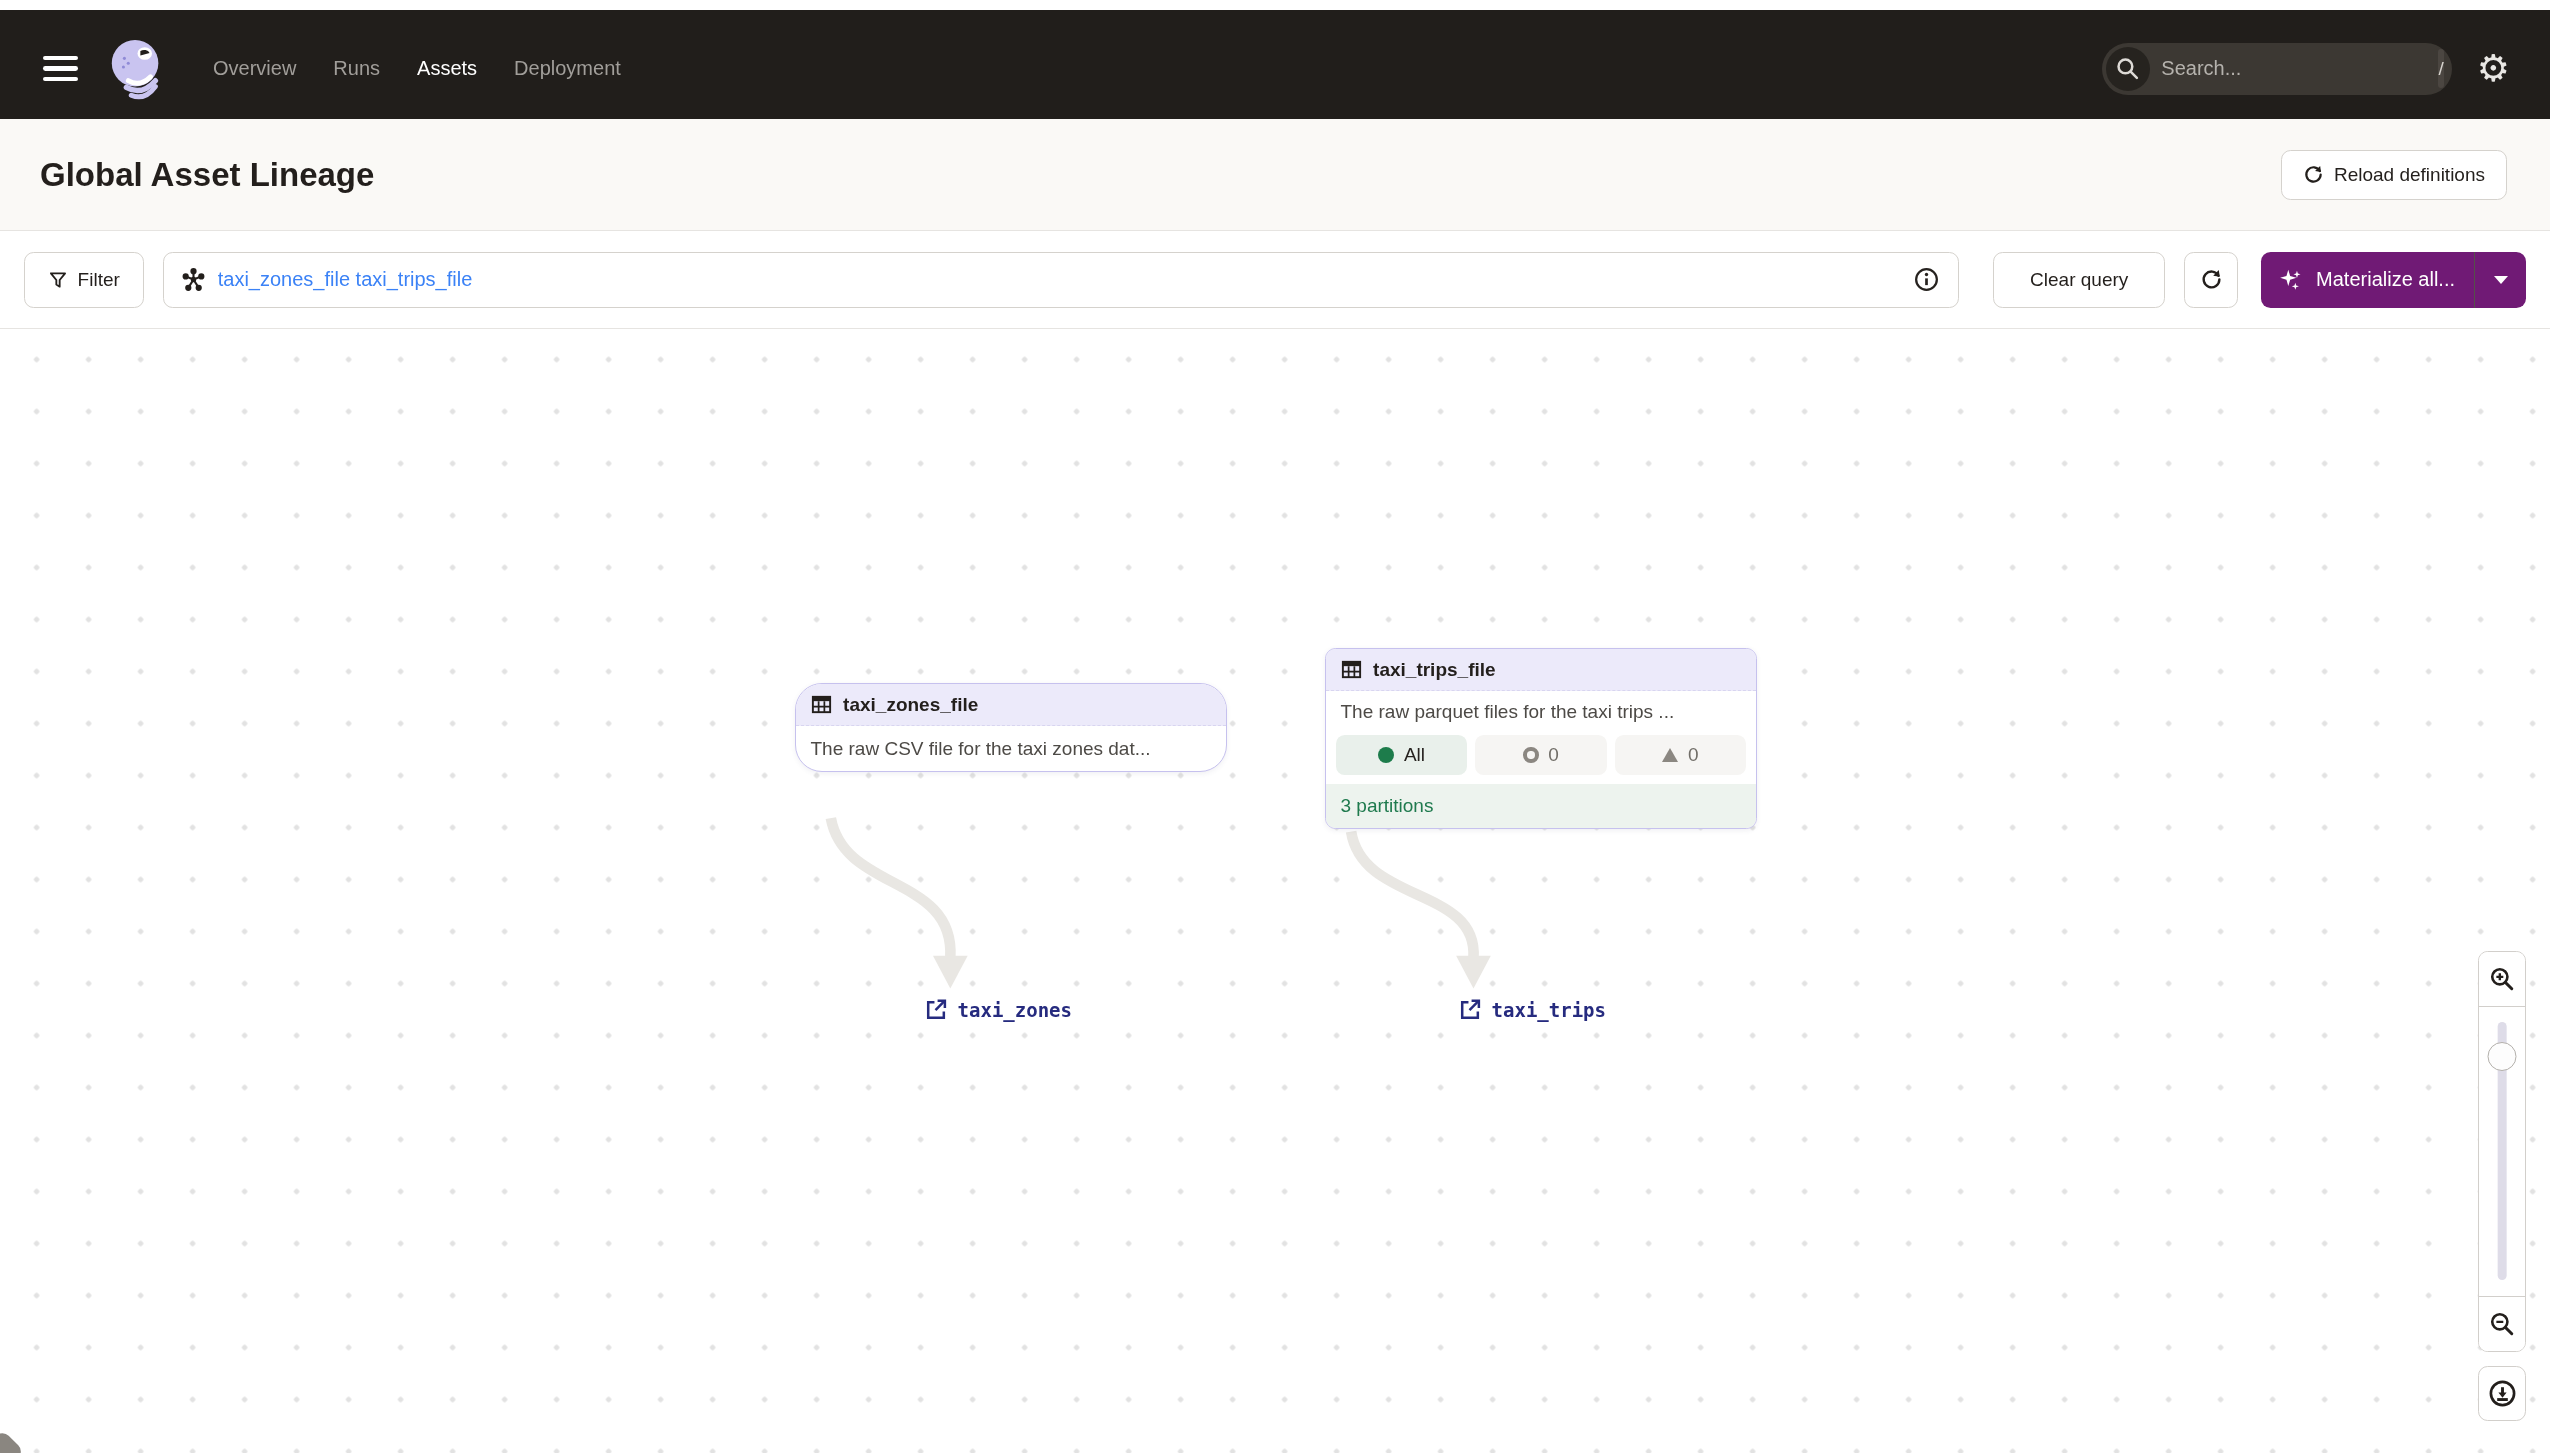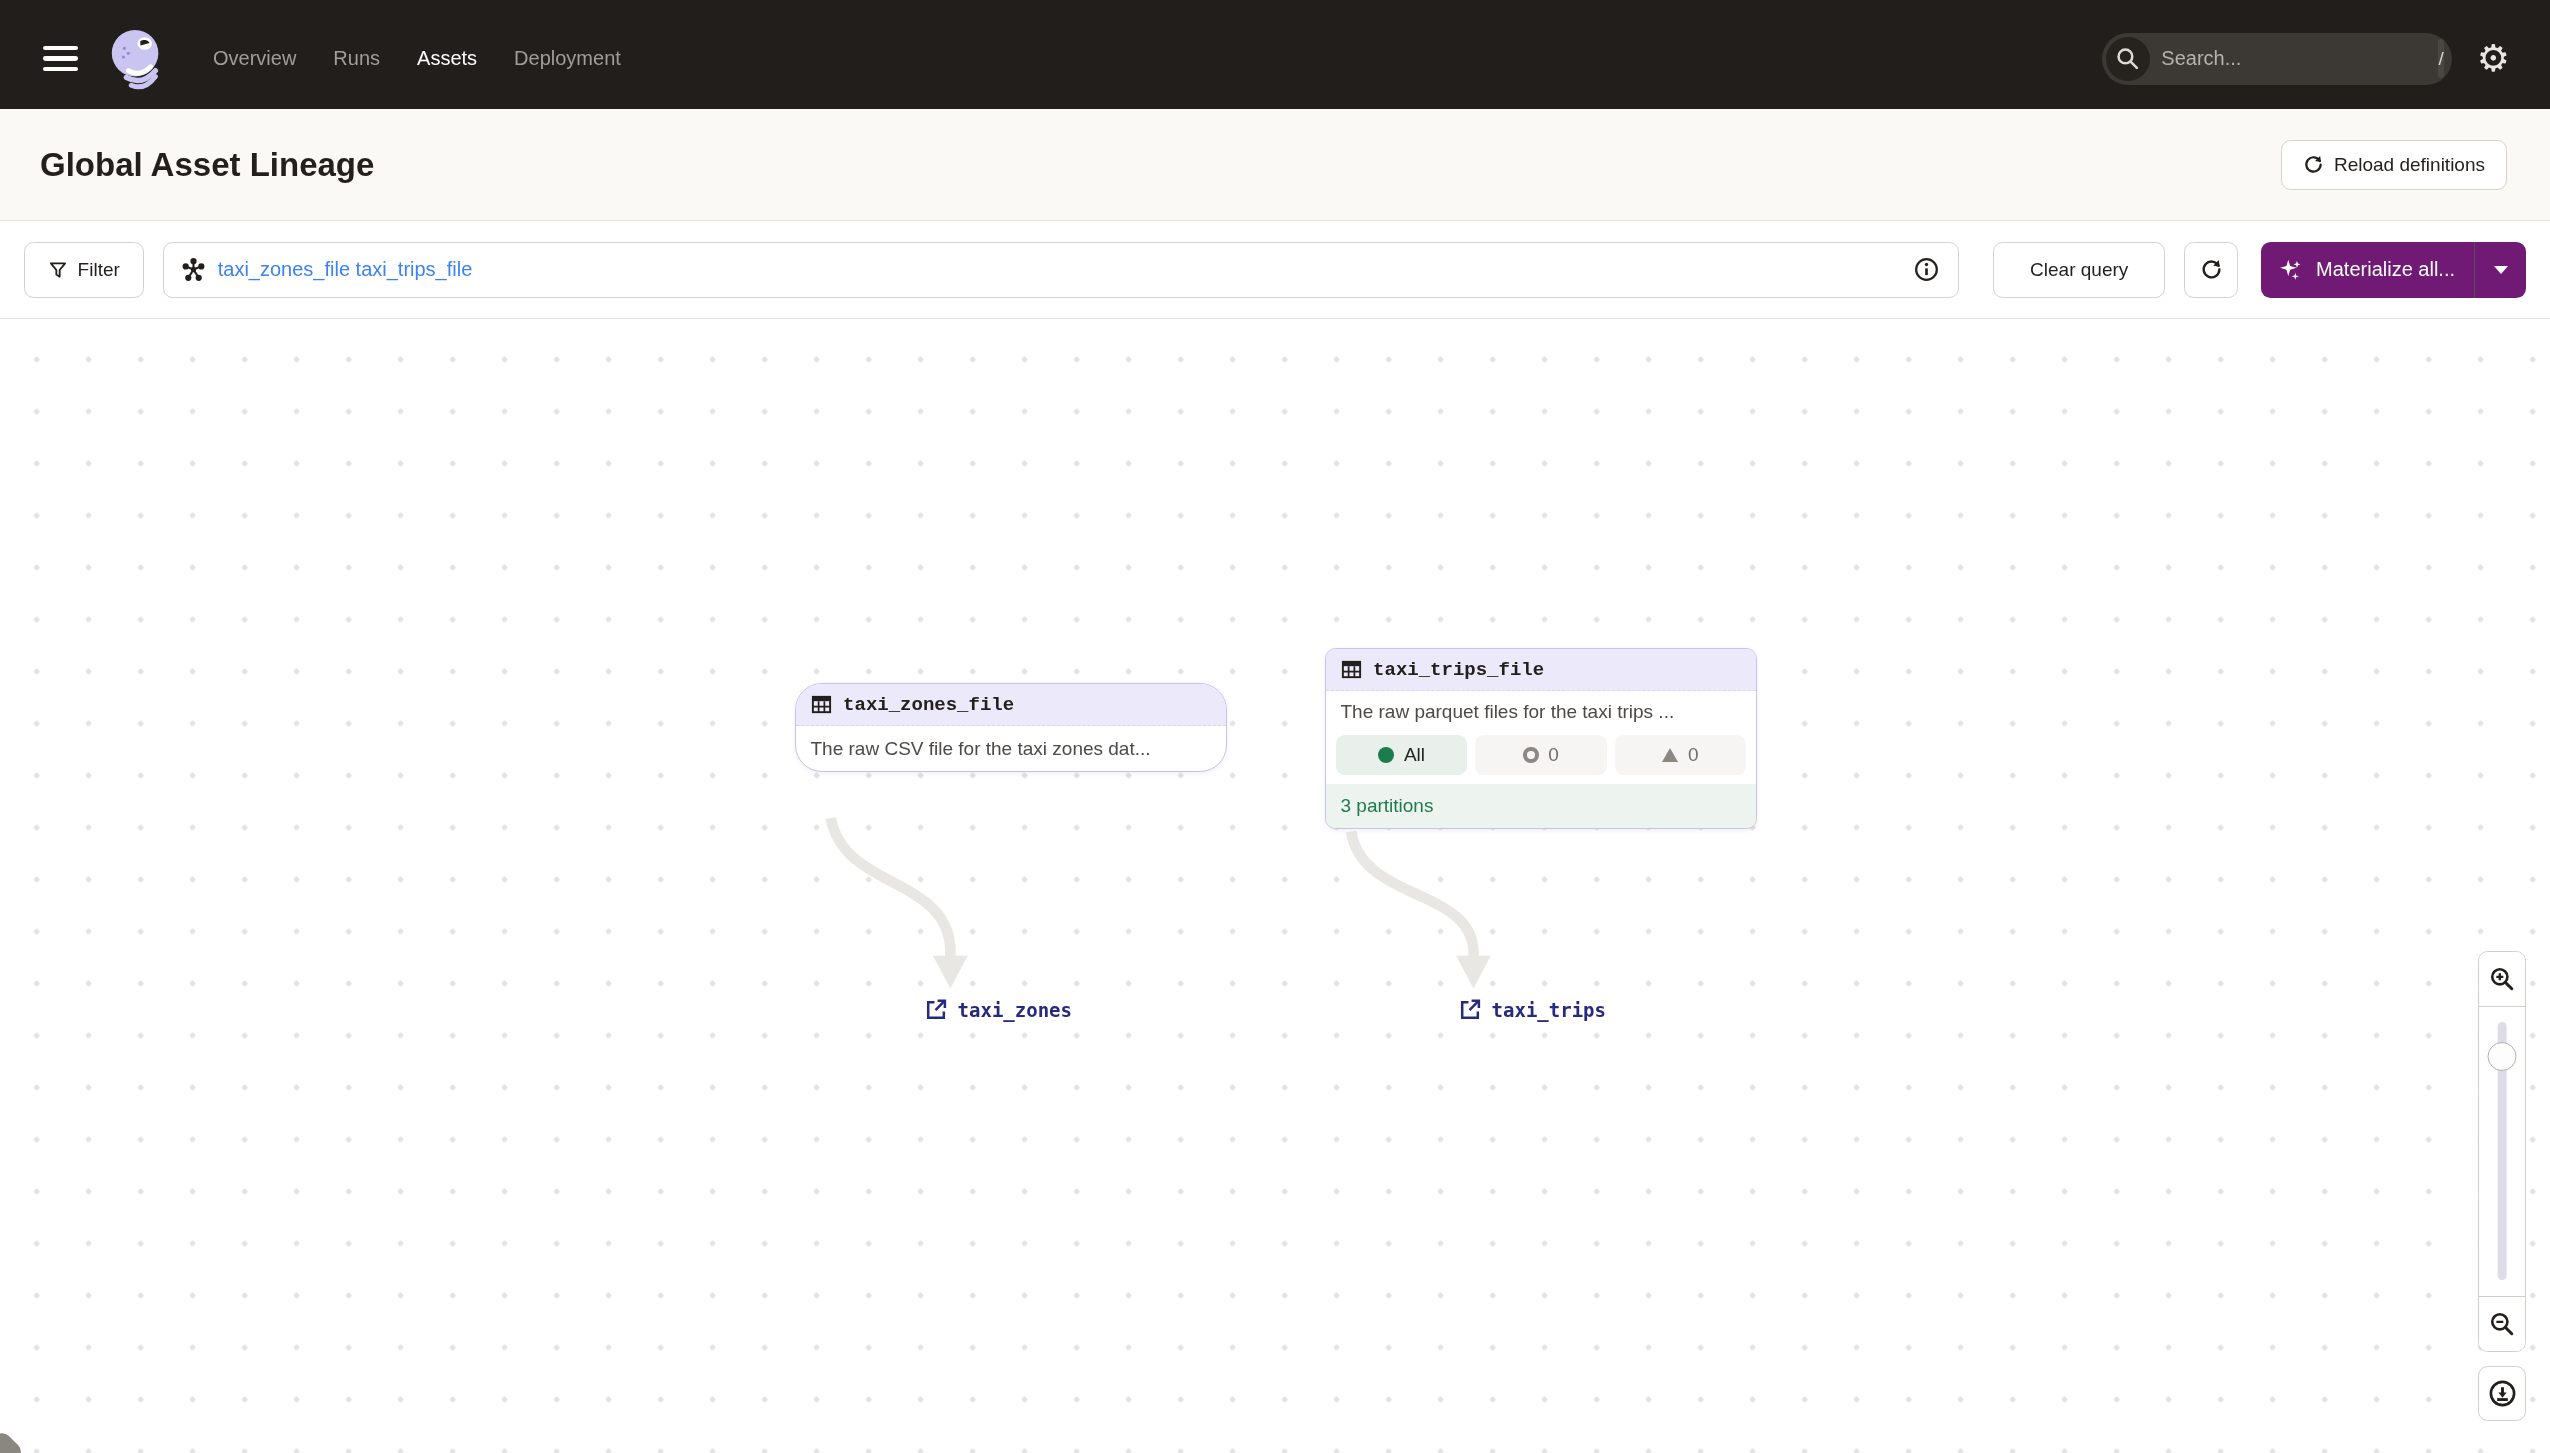--- a/index.html
+++ b/index.html
@@ -1,20 +1,20 @@
 <!DOCTYPE html>
 <html><head>
 <meta charset="utf-8">
 <style>
   * { margin:0; padding:0; box-sizing:border-box; }
   html,body { width:2550px; height:1453px; overflow:hidden; }
   body { font-family:"Liberation Sans", sans-serif; background:#ffffff; position:relative; }
 
   
-  .navbar { height:109px; background:#211E1B; display:flex; align-items:center; padding:8px 40px 0 43px; position:relative; z-index:5; }
+  .navbar { height:109px; background:#211E1B; display:flex; align-items:center; padding:8px 40px 0 43px; position:relative; z-index:5;margin-top:10px; }
   .hamburger { width:35px; display:flex; flex-direction:column; gap:5.8px; cursor:pointer; }
   .hamburger div { height:4.8px; background:#FFFFFF; border-radius:2.4px; }
   .logo { margin-left:27px; width:64px; height:64px; }
   .nav-links { display:flex; gap:37px; margin-left:44px; }
   .nav-item { font-size:20px; color:#A19E9A; cursor:pointer; }
   .nav-item.active { color:#FFFFFF; font-weight:400; }
   .search-pill { margin-left:auto; width:350px; height:52px; background:#3C3833; border-radius:26px; display:flex; align-items:center; padding:3.9px 7.7px 3.9px 3.9px; }
   .search-circle { width:44px; height:44px; border-radius:50%; background:#26231F; display:flex; align-items:center; justify-content:center; flex:0 0 auto; }
   .search-input { flex:1; background:transparent; border:none; outline:none; color:#E8E6E2; font-size:20px; padding:0 11.6px; font-family:"Liberation Sans",sans-serif; }
   .search-input::placeholder { color:#B5B2AD; }
@@ -43,21 +43,21 @@
   .canvas { position:absolute; top:320px; left:0; right:0; bottom:0; background-color:#FFFFFF;
             background-image:radial-gradient(circle, #E2E2E2 2.5px, transparent 2.7px);
             background-size:52px 52px; background-position:10.6px 13.5px; }
   .edges { position:absolute; top:0; left:0; z-index:1; }
 
   
   .asset-node { position:absolute; width:432px; background:#FFFFFF; border:1.9px solid #C6C1EE; border-radius:10.6px; overflow:hidden; z-index:2; box-shadow:0 1.9px 5.8px rgba(60,55,100,0.07); cursor:pointer; }
   .node-zones { left:795px; top:363px;border-radius:27px; }
   .node-trips { left:1325px; top:328px; }
   .node-header { height:42px; background:#ECEAFA; border-bottom:1px dashed #D8D5F0; display:flex; align-items:center; gap:10.6px; padding:0 13.5px; }
-  .node-name { font-family:Liberation Mono, monospace; font-weight:700; font-size:19px; color:#231F1C; }
+  .node-name { font-family:Liberation Sans, sans-serif; font-weight:700; font-size:19px; color:#231F1C; }
   .node-desc { height:45px; display:flex; align-items:center; padding:0 14.5px; font-size:19px; color:#4D4A46; white-space:nowrap; overflow:hidden; }
   .node-desc.trips { height:42px; }
   .node-footer { height:44px; background:#EDF3EE; display:flex; align-items:center; justify-content:space-between; padding:0 14.5px; font-size:19px; }
   .status-green { color:#1F7A4E; }
   .status-time { color:#262B7F; }
   .pill-row { display:flex; gap:7.7px; padding:1.9px 9.6px 9.6px 9.6px; }
   .pill { flex:1; height:40px; border-radius:8.7px; display:flex; align-items:center; justify-content:center; gap:9.6px; font-size:19px; }
   .pill-all { background:#E9F0EB; color:#26221F; }
   .pill-gray { background:#F6F5F3; color:#716E68; }
   .dot-green { width:16.4px; height:16.4px; border-radius:50%; background:#1D7C4B; }

